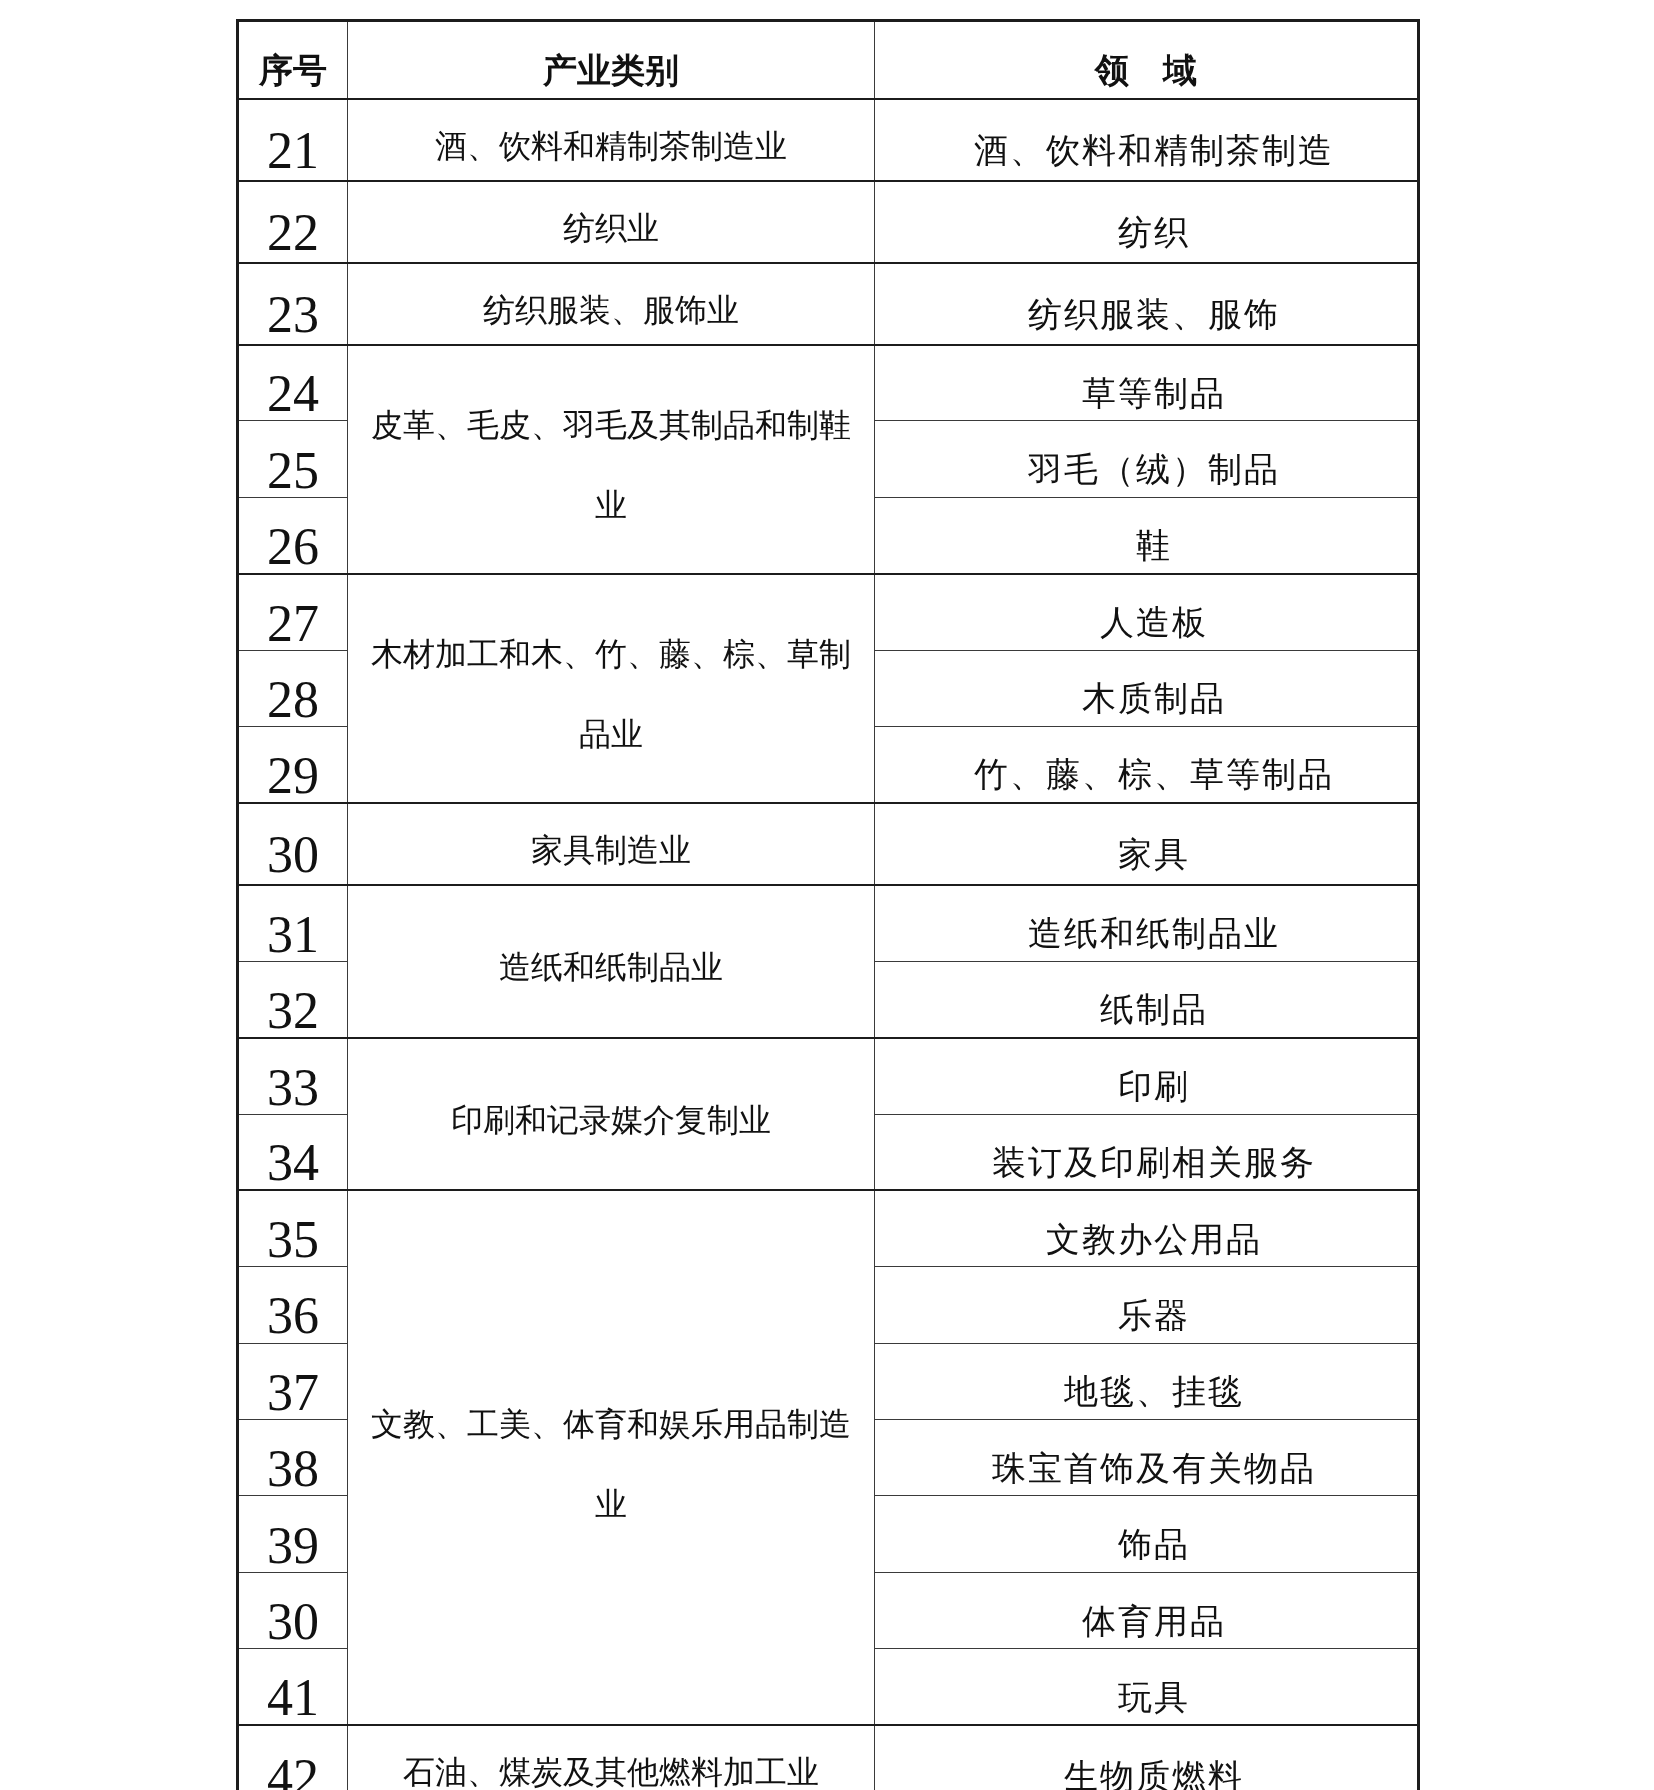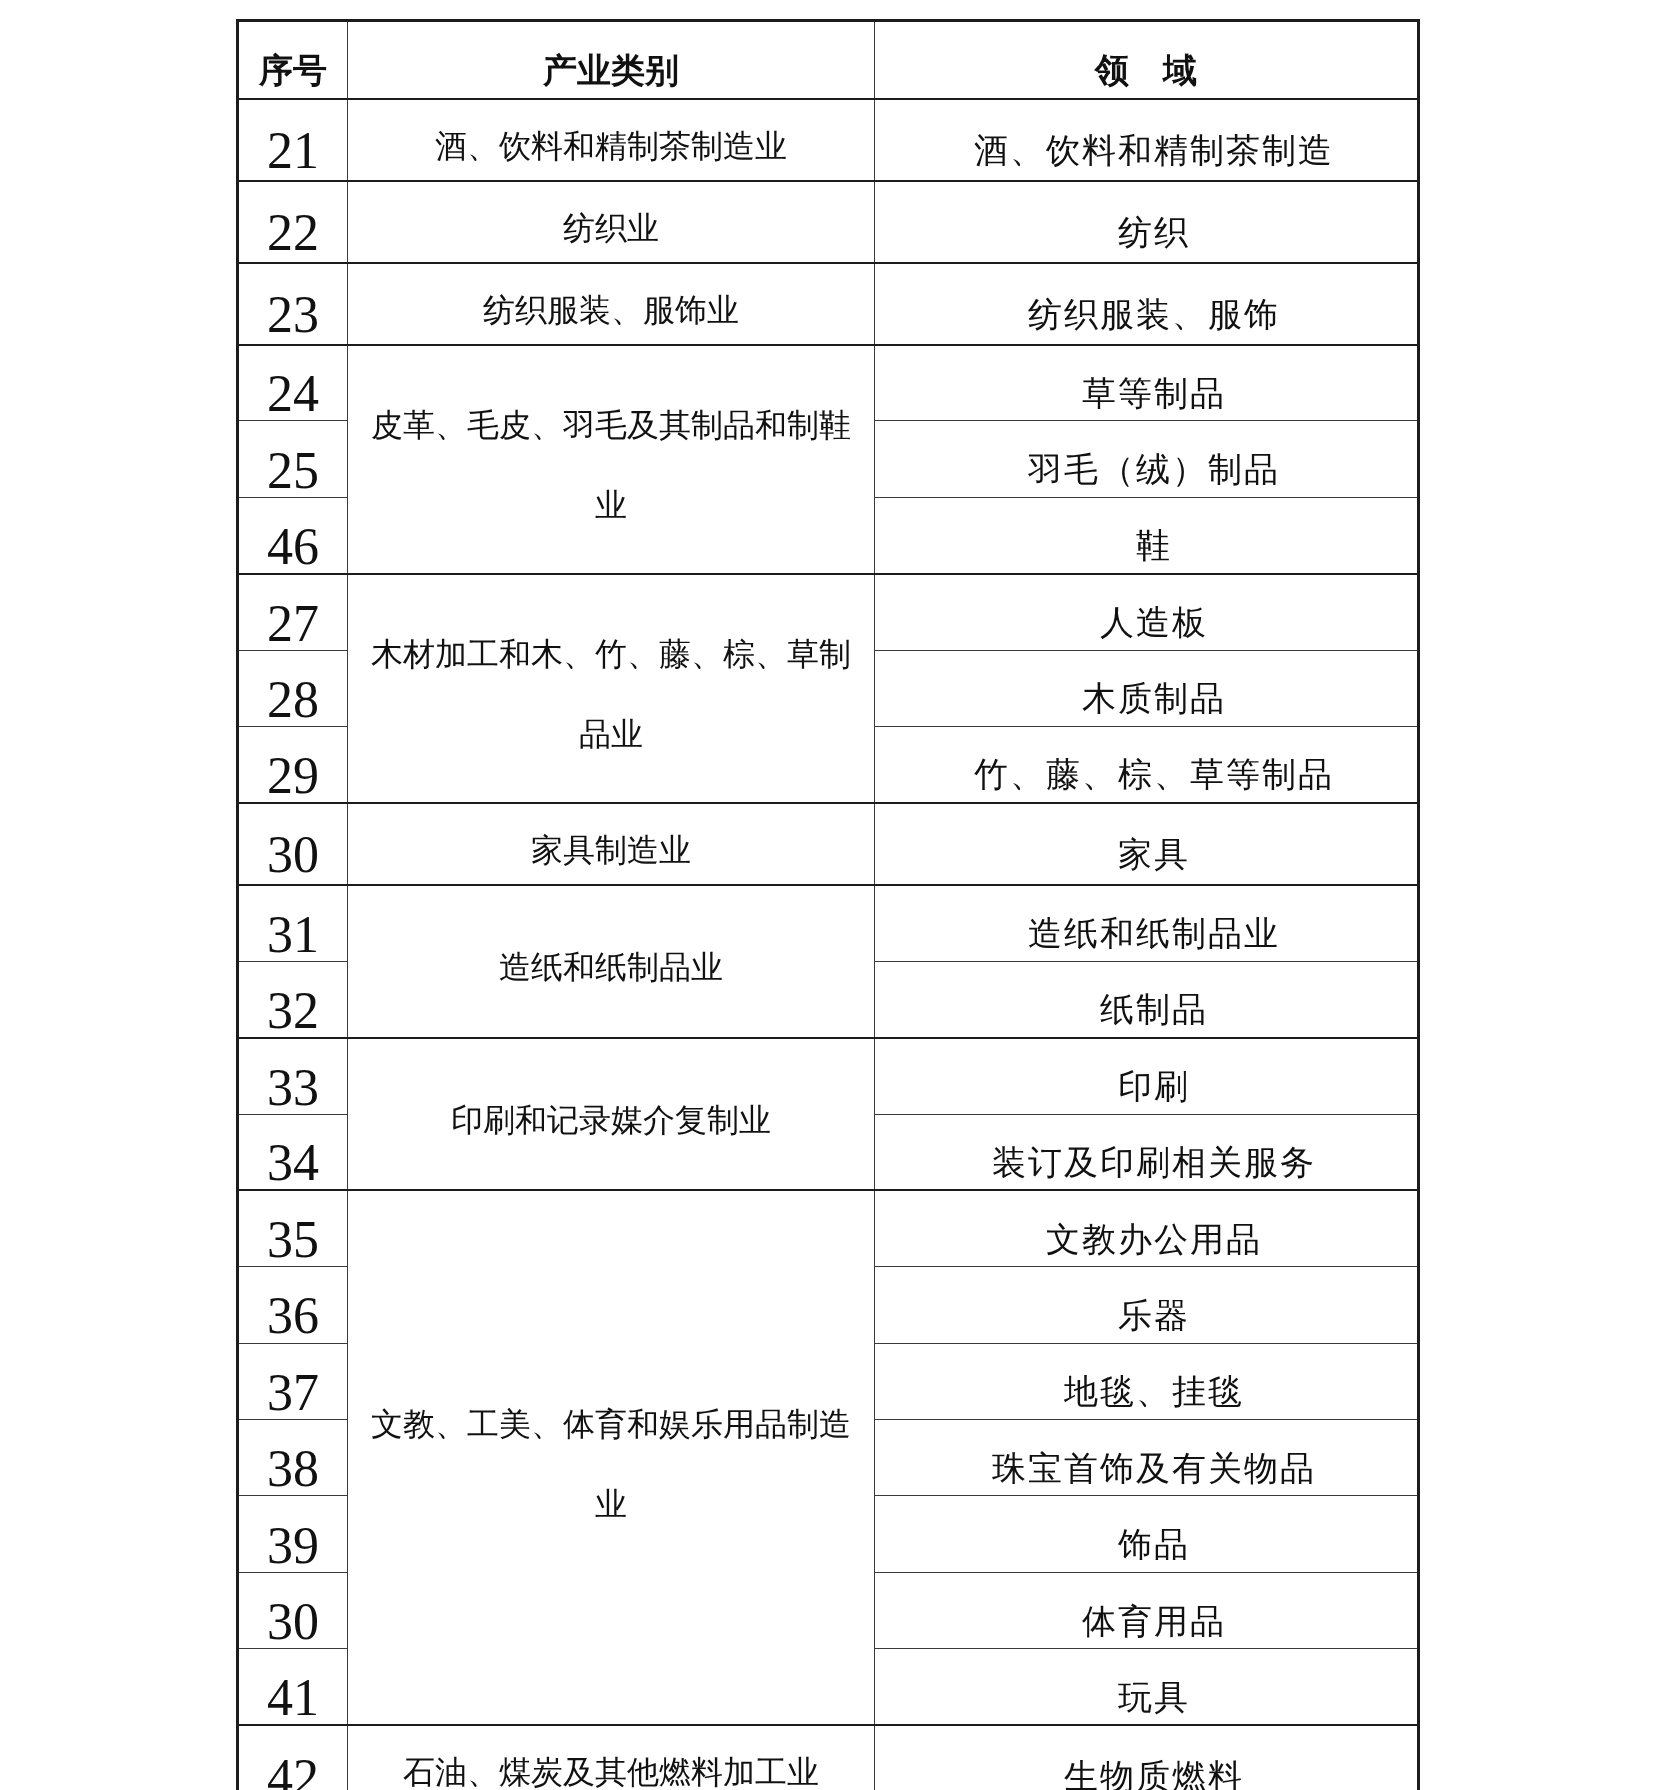--- a/index.html
+++ b/index.html
@@ -115,21 +115,21 @@
           <td class="col-no"><span class="cell-text">24</span></td>
           <td class="col-cat" rowspan="3"><span class="cell-text">皮革、毛皮、羽毛及其制品和制鞋
 业</span></td>
           <td class="col-field"><span class="cell-text">草等制品</span></td>
         </tr>
         <tr>
           <td class="col-no"><span class="cell-text">25</span></td>
           <td class="col-field"><span class="cell-text">羽毛（绒）制品</span></td>
         </tr>
         <tr>
-          <td class="col-no"><span class="cell-text">46</span></td>
+          <td class="col-no"><span class="cell-text">26</span></td>
           <td class="col-field"><span class="cell-text">鞋</span></td>
         </tr>
         <tr class="group-start">
           <td class="col-no"><span class="cell-text">27</span></td>
           <td class="col-cat" rowspan="3"><span class="cell-text">木材加工和木、竹、藤、棕、草制
 品业</span></td>
           <td class="col-field"><span class="cell-text">人造板</span></td>
         </tr>
         <tr>
           <td class="col-no"><span class="cell-text">28</span></td>

